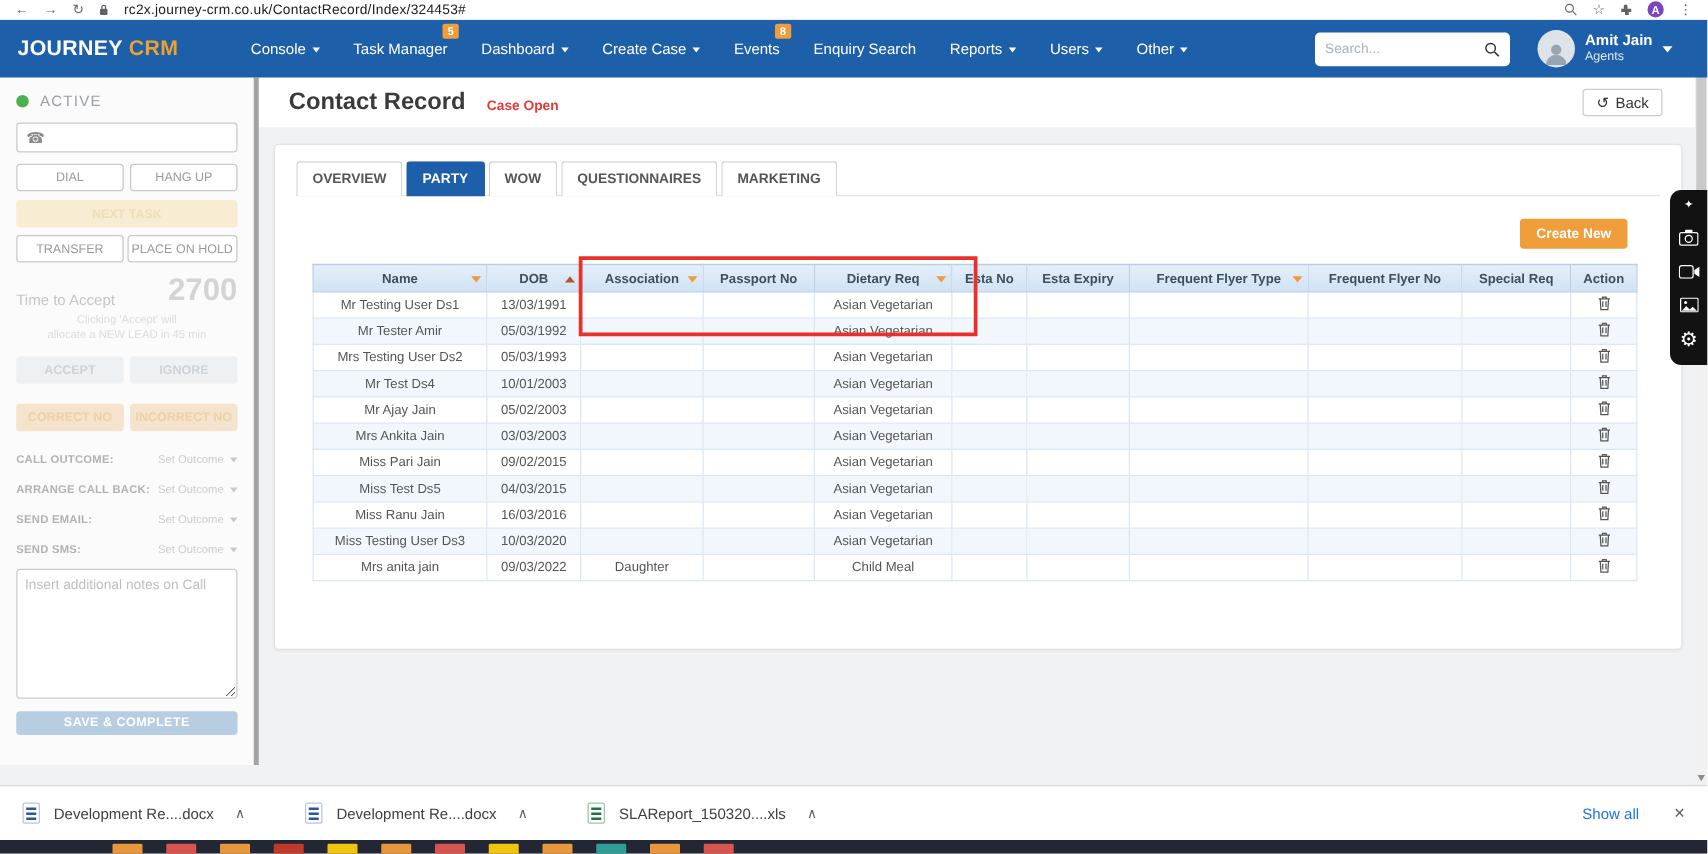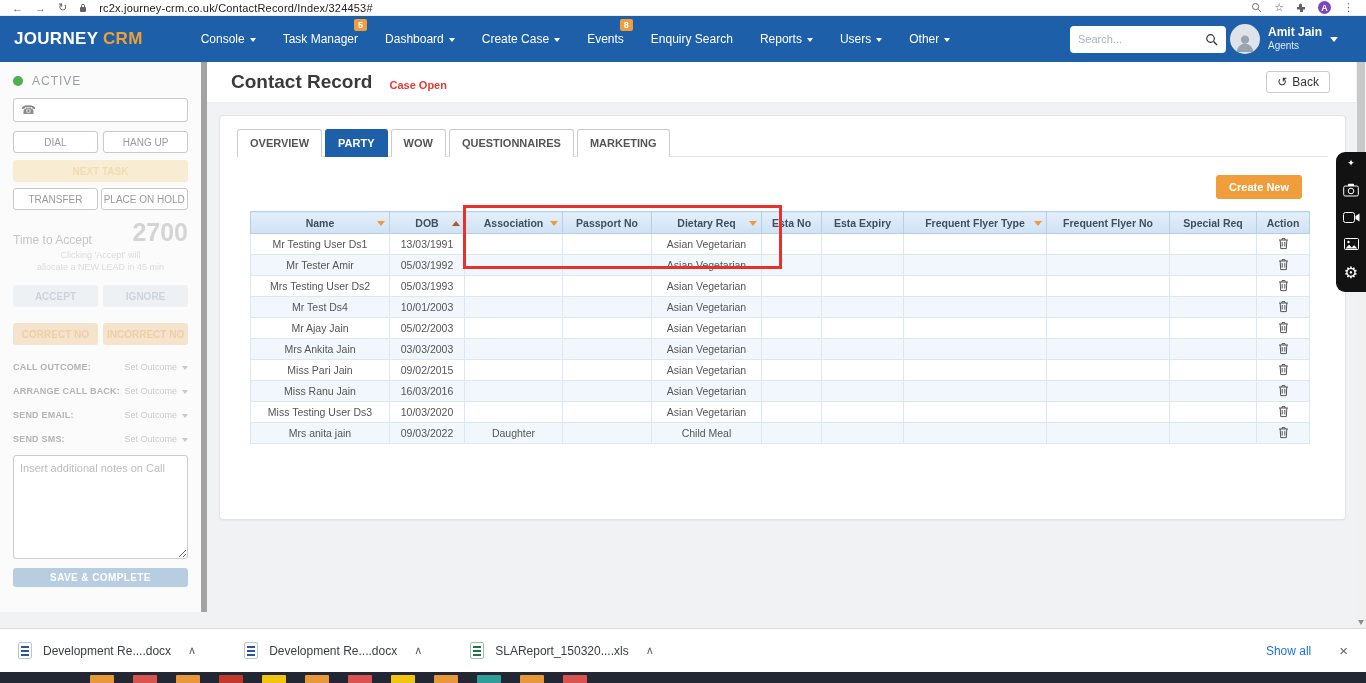--- a/index.html
+++ b/index.html
@@ -16,21 +16,21 @@
   
   .navbar{position:absolute;top:16px;left:0;right:0;height:46px;background:#1e5fa9;display:flex;align-items:center;padding:0 14px;color:#fff;z-index:65}
   .logo{font-size:17px;font-weight:bold;letter-spacing:.3px;white-space:nowrap;cursor:pointer}
   .logo .crm{color:#f0a030}
   .nav-items{display:flex;margin-left:58px;gap:27px;font-size:12px;align-items:center}
   .nav-item{position:relative;display:flex;align-items:center;gap:5px;cursor:pointer;white-space:nowrap}
   .badge{position:absolute;top:-13px;right:-9px;background:#f09d3c;color:#fff;font-size:9px;font-weight:bold;padding:1px 4px;border-radius:2px}
   .tri-down{width:0;height:0;border-left:4px solid transparent;border-right:4px solid transparent;border-top:5px solid #fff;display:inline-block}
   .tri-down-sm{width:0;height:0;border-left:3.5px solid transparent;border-right:3.5px solid transparent;border-top:4px solid #fff;display:inline-block;margin-top:2px}
   .tri-up{width:0;height:0;border-left:4px solid transparent;border-right:4px solid transparent;border-bottom:5px solid #fff;display:inline-block}
-  .nav-search{margin-left:auto;display:flex;align-items:center;background:#fff;border-radius:4px;height:27px;width:156px;padding:0 8px;margin-right:4px}
+  .nav-search{margin-left:auto;display:flex;align-items:center;background:#fff;border-radius:4px;height:27px;width:156px;padding:0 8px;margin-right:22px}
   .nav-search input{border:0;outline:0;flex:1;font-size:11px;color:#333;width:100px;background:transparent}
   .nav-search input::placeholder{color:#aab2bb}
   .search-ic{cursor:pointer;display:flex}
   .nav-user{display:flex;align-items:center;gap:8px;cursor:pointer;margin-right:14px}
   .avatar{width:30px;height:30px;border-radius:50%;background:#dde3e9;display:flex;align-items:flex-end;justify-content:center;overflow:hidden}
   .user-txt{display:flex;flex-direction:column;line-height:1.15}
   .user-txt b{font-size:12px;font-weight:bold}
   .user-txt i{font-style:normal;font-size:10px;color:#dfe8f3}
 
   
@@ -53,21 +53,21 @@
   tbody tr:nth-child(even){background:#f1f7fc}
   .sort-caret{position:absolute;right:4px;top:9px}
   .tri-orange{border-top-color:#f09a3c}
   .tri-red{border-bottom-color:#b3562f}
   .trash-btn{background:none;border:0;cursor:pointer;padding:0;line-height:0}
 
   
   .annotation{position:absolute;left:463px;top:205px;width:319px;height:64px;border:3px solid #e8312a;z-index:40;pointer-events:none}
 
   
-  .sidebar{position:absolute;top:62px;left:0;width:207px;height:550px;background:#fbfbfb;border-right:6px solid #a3a3a3;padding:10px 13px;font-size:11px;z-index:10}
+  .sidebar{position:absolute;top:62px;left:0;width:207px;height:550px;background:#fbfbfb;border-right:4px solid #a3a3a3;padding:10px 13px;font-size:11px;z-index:10}
   .status-row{display:flex;align-items:center;gap:9px;margin-top:2px}
   .dot{width:10px;height:10px;border-radius:50%;background:#4caf50}
   .status-label{color:#9aa0a6;font-size:12px;letter-spacing:1px}
   .phone-box{display:flex;align-items:center;gap:6px;background:#fff;border:1px solid #c9c9c9;border-radius:3px;height:24px;margin-top:10px;padding:0 7px}
   .phone-box input{border:0;outline:0;flex:1;font-size:11px;width:120px}
   .btn-row{display:flex;justify-content:space-between;margin-top:9px}
   .btn-ghost{background:#fff;border:1px solid #c9c9c9;border-radius:3px;color:#9a9a9a;font-size:10px;height:22px;display:flex;align-items:center;justify-content:center;width:48.5%;cursor:pointer;font-family:inherit;white-space:nowrap}
   .btn-faded-orange{width:100%;height:22px;background:#f8ecd2;border:0;border-radius:3px;color:#f0ddb5;font-size:10px;font-weight:bold;margin-top:7px;cursor:default;font-family:inherit}
   .time-row{display:flex;justify-content:space-between;align-items:flex-end;margin-top:8px}
   .time-label{color:#c6c6c6;font-size:12px}
@@ -361,20 +361,35 @@
               <td></td>
               <td></td>
               <td></td>
               <td></td>
               <td></td>
               <td class="action-cell"><button class="trash-btn"><svg width="11" height="13" viewBox="0 0 11 13">
                     <path d="M1 3h9M4 3V1.6h3V3M2.2 3l.5 8.6h5.6l.5-8.6M4.2 5v4.5M6.8 5v4.5" stroke="#555" fill="none" stroke-width="1"></path>
                   </svg></button></td>
             </tr>
             <tr>
+              <td>Miss Test Ds5</td>
+              <td>04/03/2015</td>
+              <td></td>
+              <td></td>
+              <td>Asian Vegetarian</td>
+              <td></td>
+              <td></td>
+              <td></td>
+              <td></td>
+              <td></td>
+              <td class="action-cell"><button class="trash-btn"><svg width="11" height="13" viewBox="0 0 11 13">
+                    <path d="M1 3h9M4 3V1.6h3V3M2.2 3l.5 8.6h5.6l.5-8.6M4.2 5v4.5M6.8 5v4.5" stroke="#555" fill="none" stroke-width="1"></path>
+                  </svg></button></td>
+            </tr>
+            <tr>
               <td>Miss Ranu Jain</td>
               <td>16/03/2016</td>
               <td></td>
               <td></td>
               <td>Asian Vegetarian</td>
               <td></td>
               <td></td>
               <td></td>
               <td></td>
               <td></td>

